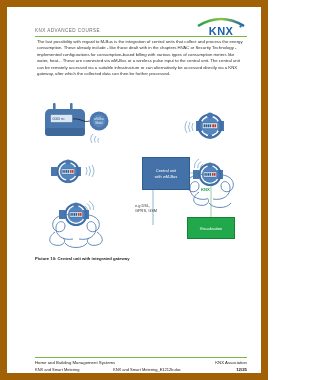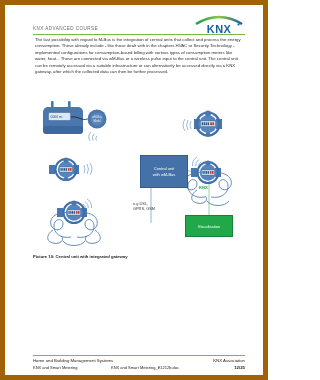--- a/index.html
+++ b/index.html
@@ -7,21 +7,21 @@
     width:268px;height:380px;
     background:#ffffff;
     font-family:"Liberation Sans", sans-serif;
     color:#2b2b2b;
     overflow:hidden;
     position:relative;
   }
   .page{
     position:absolute;inset:0;
     background:#fff;
-    border:5px solid #a16207;
+    border:7px solid #a16207;
     box-sizing:border-box;
   }
 
   
   .header{
     position:absolute;left:28px;top:12px;width:212px;height:20px;
   }
   .header-title{
     font-size:4.6px;letter-spacing:.45px;color:#6b6b6b;
     position:absolute;left:0;top:9px;white-space:nowrap;

